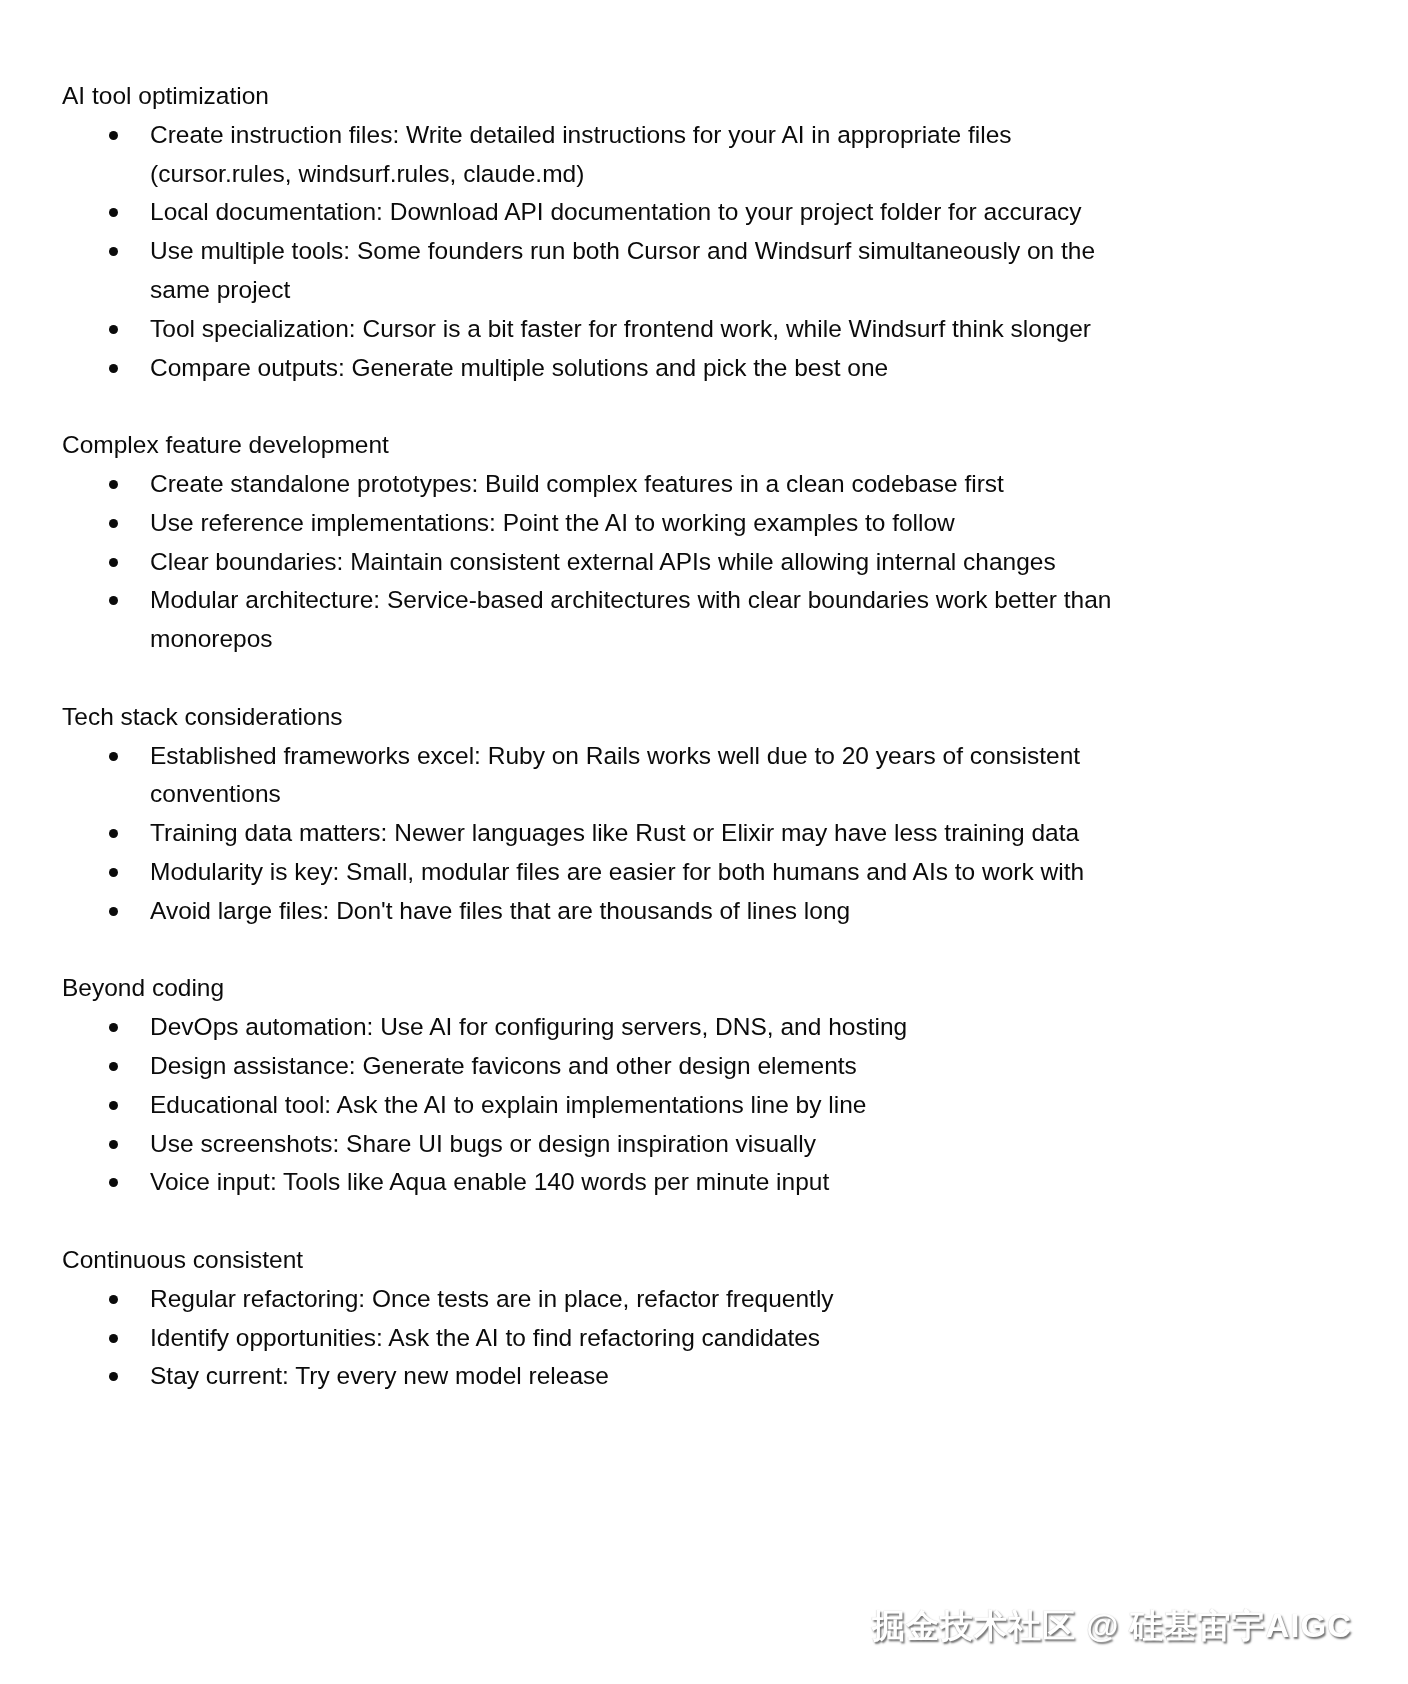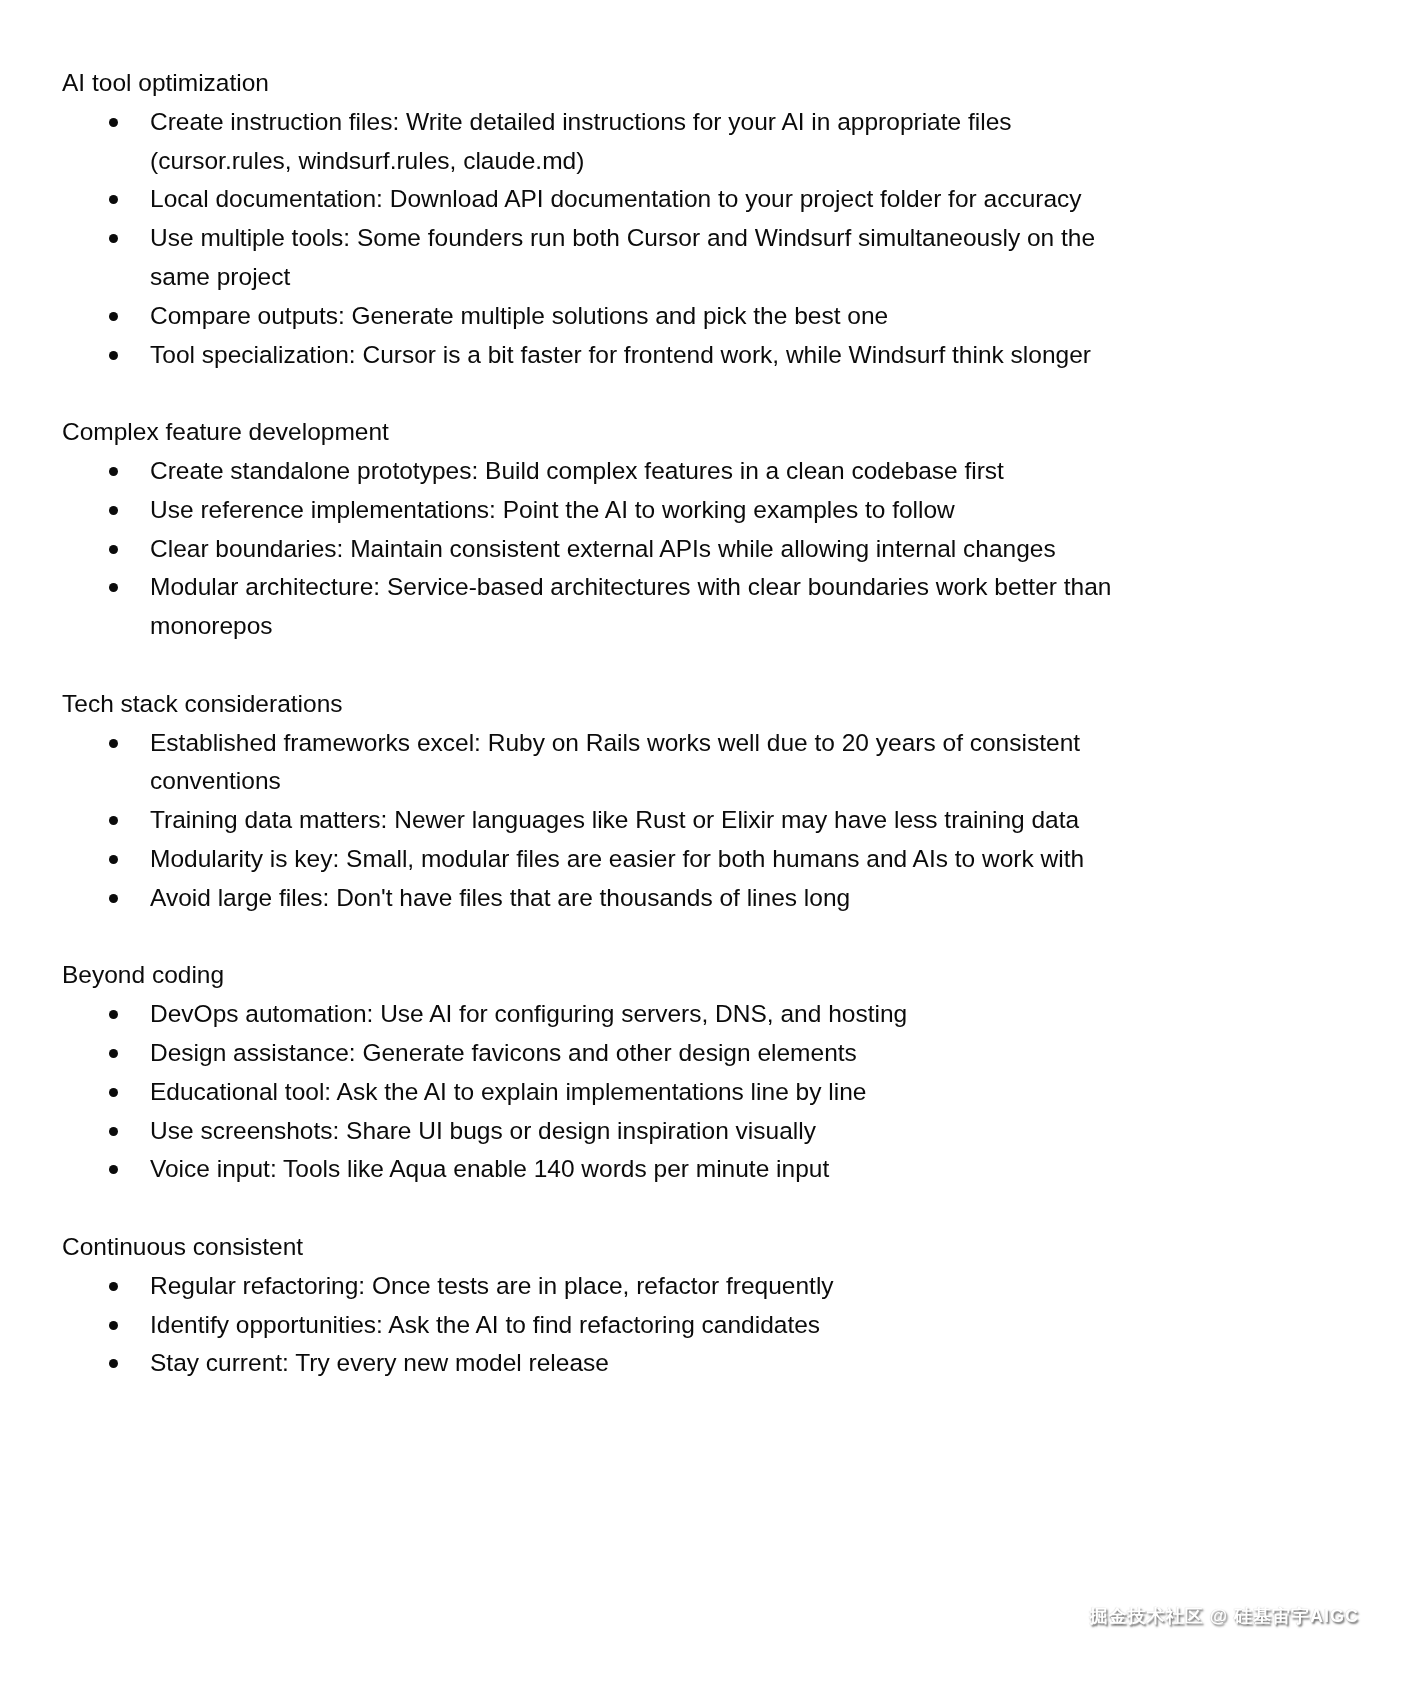--- a/index.html
+++ b/index.html
@@ -21,21 +21,21 @@
     font-size: 24.5px;
     line-height: 38.8px;
   }
   .sec-title {
     margin: 38.8px 0 0 0;
     font-size: 24.5px;
     font-weight: 400;
     line-height: 38.8px;
   }
   .sec:first-child .sec-title {
-    margin-top: 0;
+    margin-top: 13px;
   }
   ul.items {
     margin: 0;
     padding: 0;
     list-style: none;
   }
   li.item {
     position: relative;
     padding-left: 88px;
     max-width: 1175px;
@@ -51,22 +51,22 @@
   }
   .label {
     font-weight: 400;
   }
   .rest {
     white-space: pre-line;
   }
   .watermark {
     position: absolute;
     top: 1604px;
-    right: 49px;
-    font-size: 18px;
+    right: 56px;
+    font-size: 33px;
     font-weight: 700;
     letter-spacing: 1px;
     color: #ffffff;
     text-shadow: 1.5px 1.5px 2px rgba(90,90,90,0.85),
                  -0.5px -0.5px 1px rgba(160,160,160,0.4);
     user-select: none;
   }
 </style>
 </head>
 <body style="background: rgb(255, 255, 255); color: rgb(11, 11, 11);">
@@ -76,23 +76,23 @@
     <h2 class="sec-title">AI tool optimization</h2>
     <ul class="items">
   <li class="item"><span class="bullet"></span><span class="label">Create instruction files</span><span class="rest">: Write detailed instructions for your AI in appropriate files
 (cursor.rules, windsurf.rules, claude.md)</span></li>
 
   <li class="item"><span class="bullet"></span><span class="label">Local documentation</span><span class="rest">: Download API documentation to your project folder for accuracy</span></li>
 
   <li class="item"><span class="bullet"></span><span class="label">Use multiple tools</span><span class="rest">: Some founders run both Cursor and Windsurf simultaneously on the
 same project</span></li>
 
+  <li class="item"><span class="bullet"></span><span class="label">Tool specialization</span><span class="rest">: Cursor is a bit faster for frontend work, while Windsurf think slonger</span></li>
+
   <li class="item"><span class="bullet"></span><span class="label">Compare outputs</span><span class="rest">: Generate multiple solutions and pick the best one</span></li>
-
-  <li class="item"><span class="bullet"></span><span class="label">Tool specialization</span><span class="rest">: Cursor is a bit faster for frontend work, while Windsurf think slonger</span></li>
 </ul>
   </section>
 
   <section class="sec">
     <h2 class="sec-title">Complex feature development</h2>
     <ul class="items">
   <li class="item"><span class="bullet"></span><span class="label">Create standalone prototypes</span><span class="rest">: Build complex features in a clean codebase first</span></li>
 
   <li class="item"><span class="bullet"></span><span class="label">Use reference implementations</span><span class="rest">: Point the AI to working examples to follow</span></li>
 

